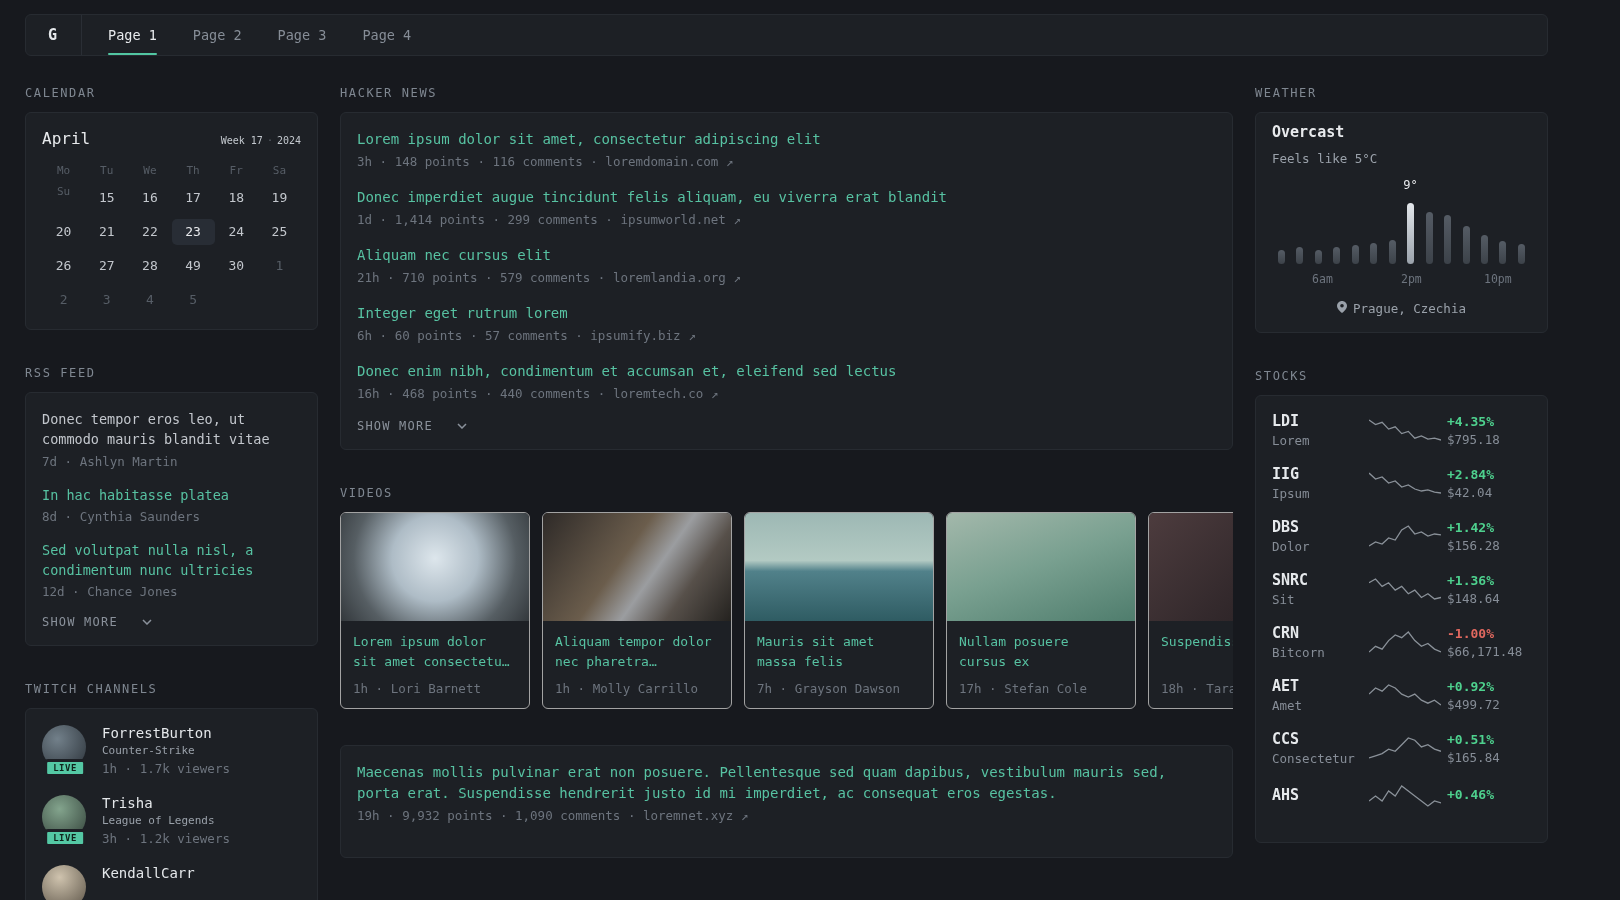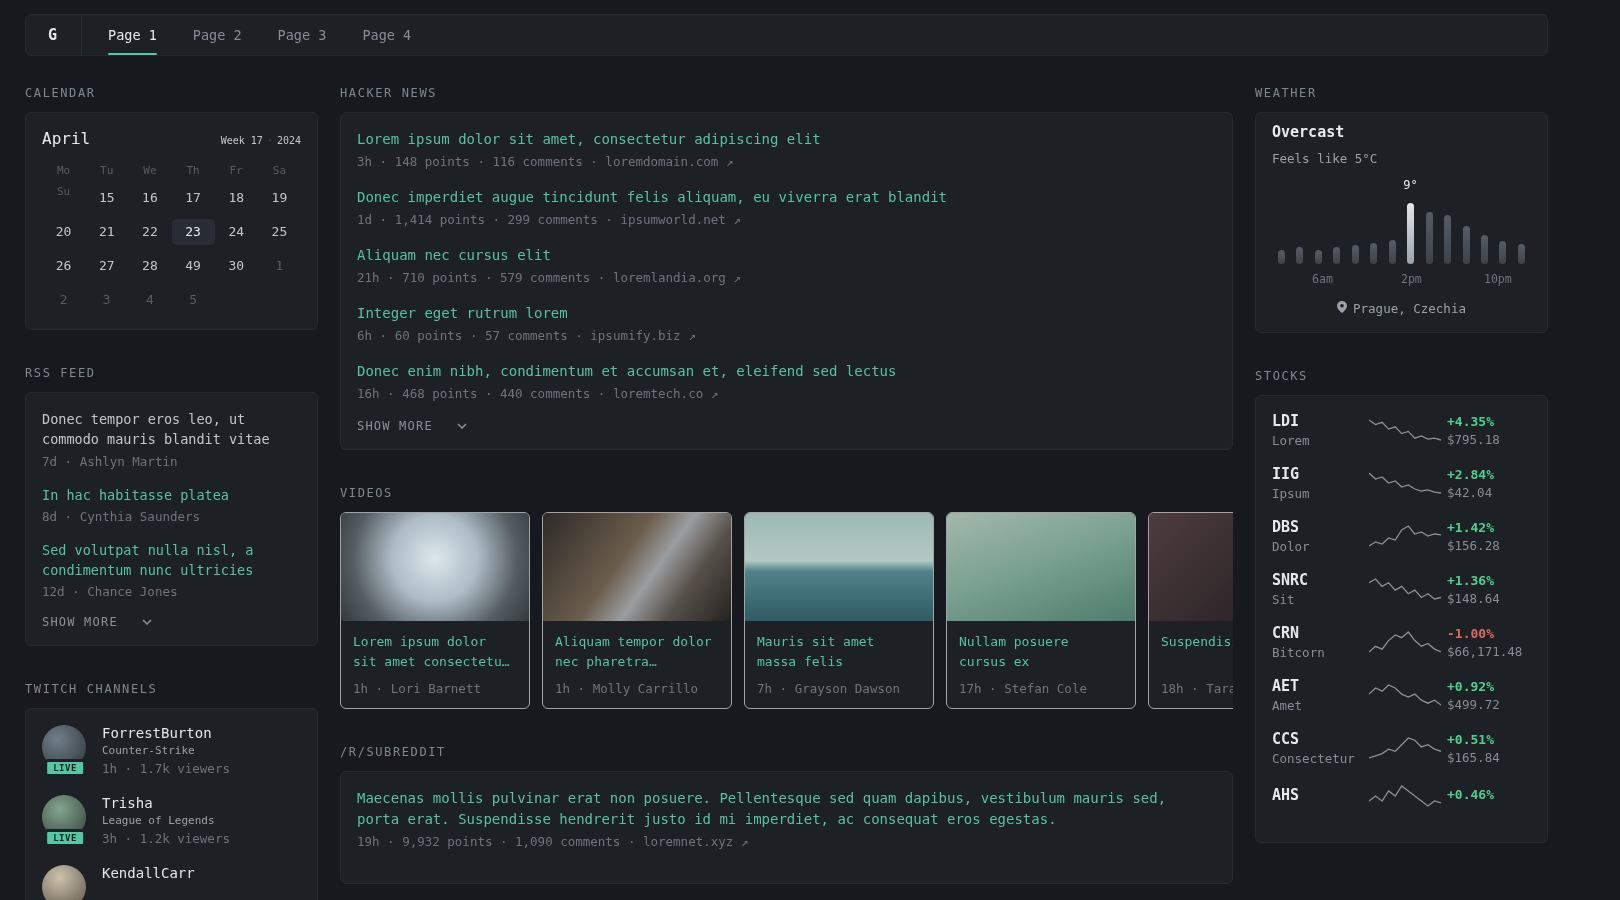--- a/index.html
+++ b/index.html
@@ -332,21 +332,20 @@
             <div class="vthumb vt-5"></div>
             <div class="vbody">
               <div class="vtitle">Suspendisse diam</div>
               <div class="vmeta">18h · Tara</div>
             </div>
           </div>
         </div>
       </div>
 
       <div class="widget">
-        <div class="widget-title">/R/SUBREDDIT</div>
         <div class="card">
           <div class="hn-item">
             <div class="hn-title">Maecenas mollis pulvinar erat non posuere. Pellentesque sed quam dapibus, vestibulum mauris sed, porta erat. Suspendisse hendrerit justo id mi imperdiet, ac consequat eros egestas.</div>
             <div class="meta">
               <span>19h · 9,932 points · 1,090 comments ·</span>
               <span class="dlink"><span>loremnet.xyz</span> <span>↗</span></span>
             </div>
           </div>
         </div>
       </div>

